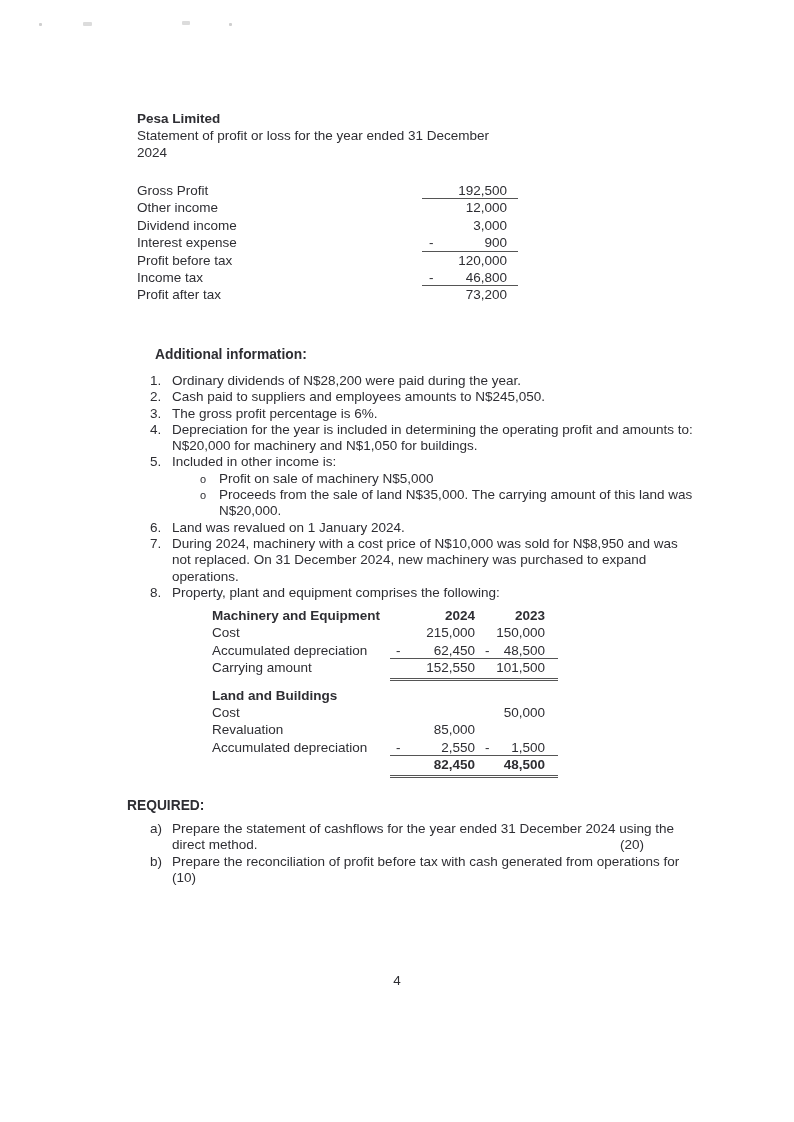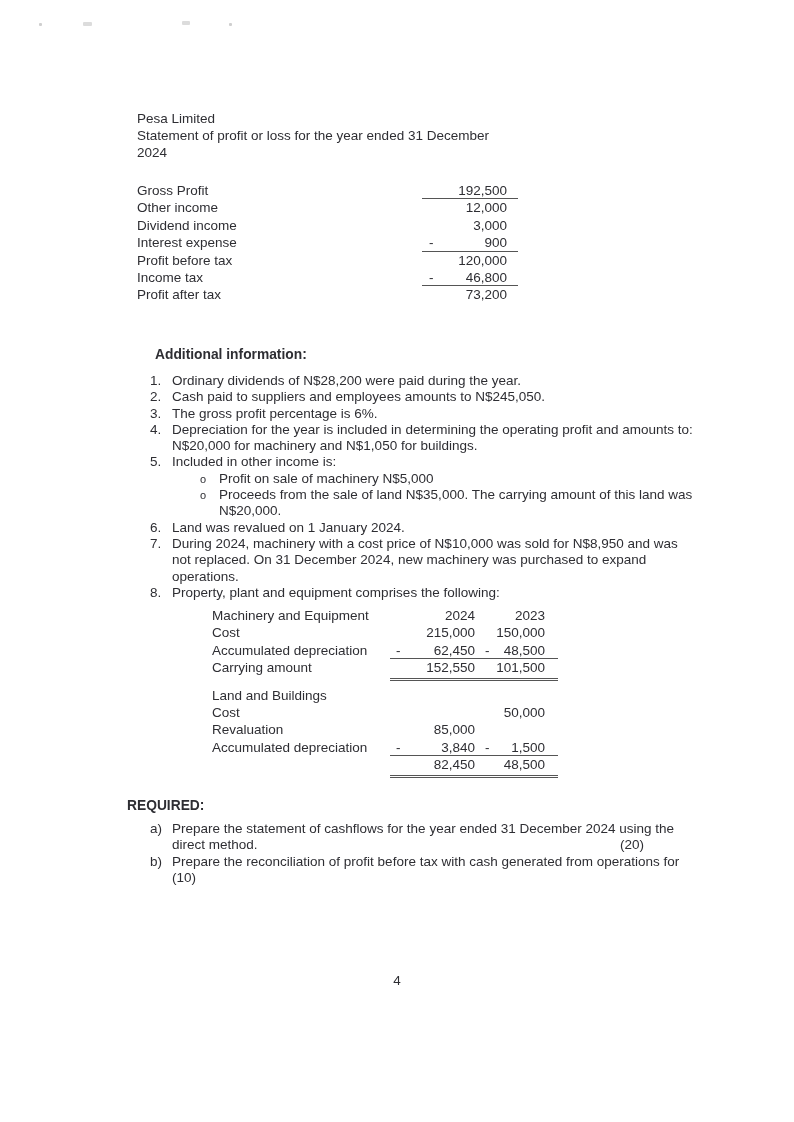--- a/index.html
+++ b/index.html
@@ -6,21 +6,21 @@
     html, body { background: #ffffff; }
     .page {
       position: relative;
       width: 794px;
       height: 1122px;
       background: #ffffff;
       font-family: "Liberation Sans", "DejaVu Sans", sans-serif;
       color: #2e2e33;
       overflow: hidden;
     }
-    .bold { font-weight: normal; }
+    .bold { font-weight: bold; }
 
     
     .speck { position: absolute; background: #a8a8a8; opacity: 0.55; border-radius: 1px; }
     .sp1 { left: 39px;  top: 23px; width: 3px; height: 3px; }
     .sp2 { left: 83px;  top: 22px; width: 9px; height: 4px; opacity: 0.4; }
     .sp3 { left: 182px; top: 21px; width: 8px; height: 4px; opacity: 0.4; }
     .sp4 { left: 229px; top: 23px; width: 3px; height: 3px; }
 
     
     .doc-header { position: absolute; left: 137px; top: 111px; font-size: 13.5px; line-height: 16.8px; white-space: nowrap; }
@@ -268,21 +268,21 @@
             <span></span>
             <span></span>
           </span>
       </span>
     </div>
     <div class="ppe-row">
       <span class="ppe-label">Accumulated depreciation</span>
       <span class="ppe-nums nums-rule">
         <span class="pcol c24">
             <span>-</span>
-            <span>3,840</span>
+            <span>2,550</span>
           </span>
         <span class="pcol c23">
             <span>-</span>
             <span>1,500</span>
           </span>
       </span>
     </div>
     <div class="ppe-row">
       <span class="ppe-label"></span>
       <span class="ppe-nums bold">

